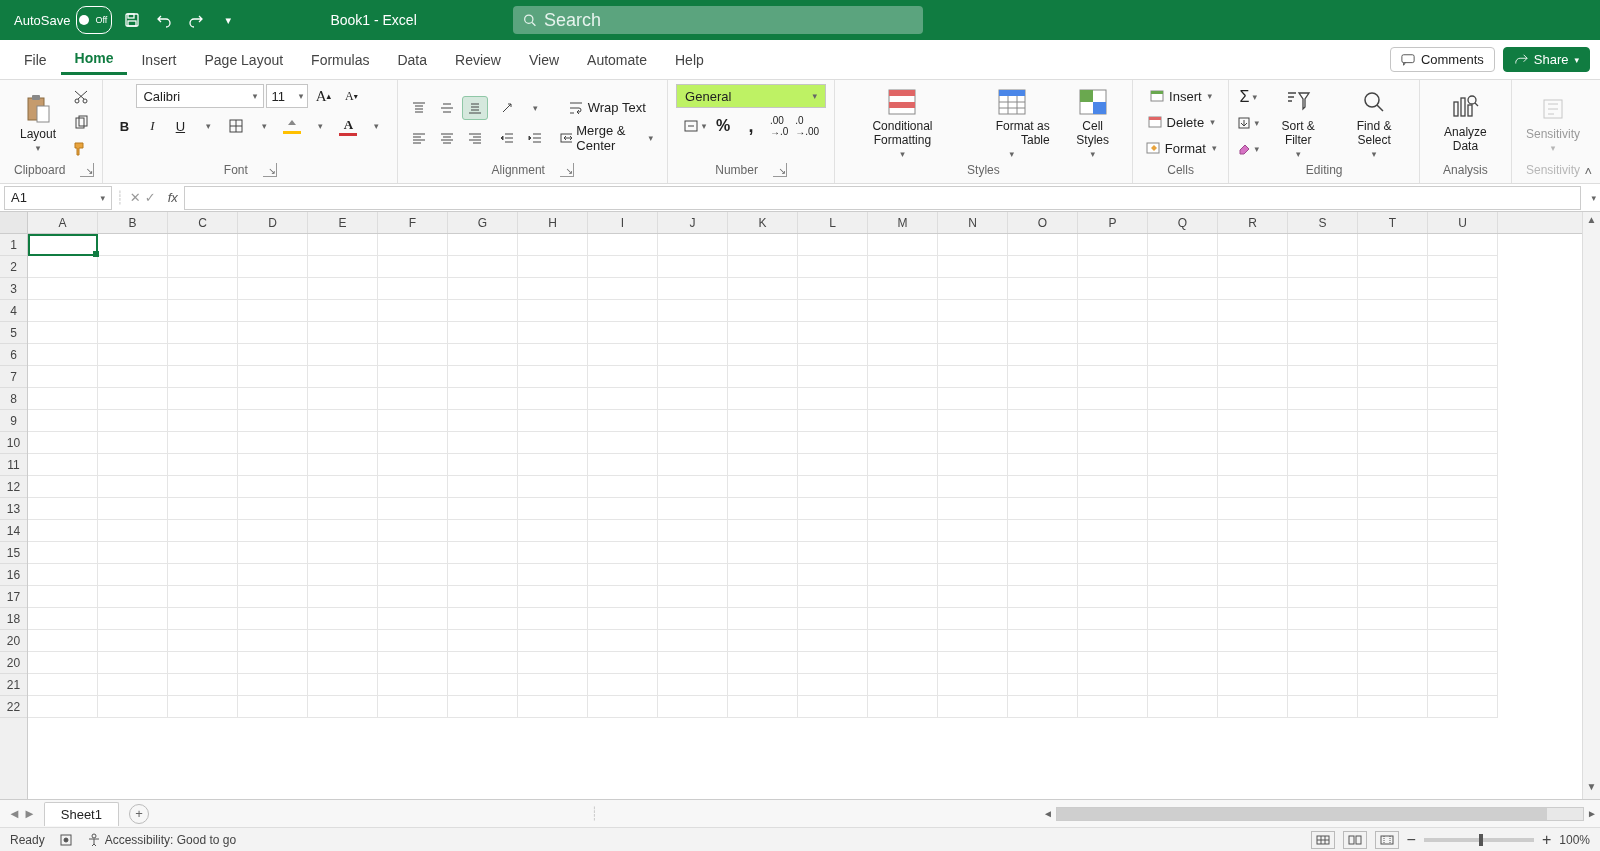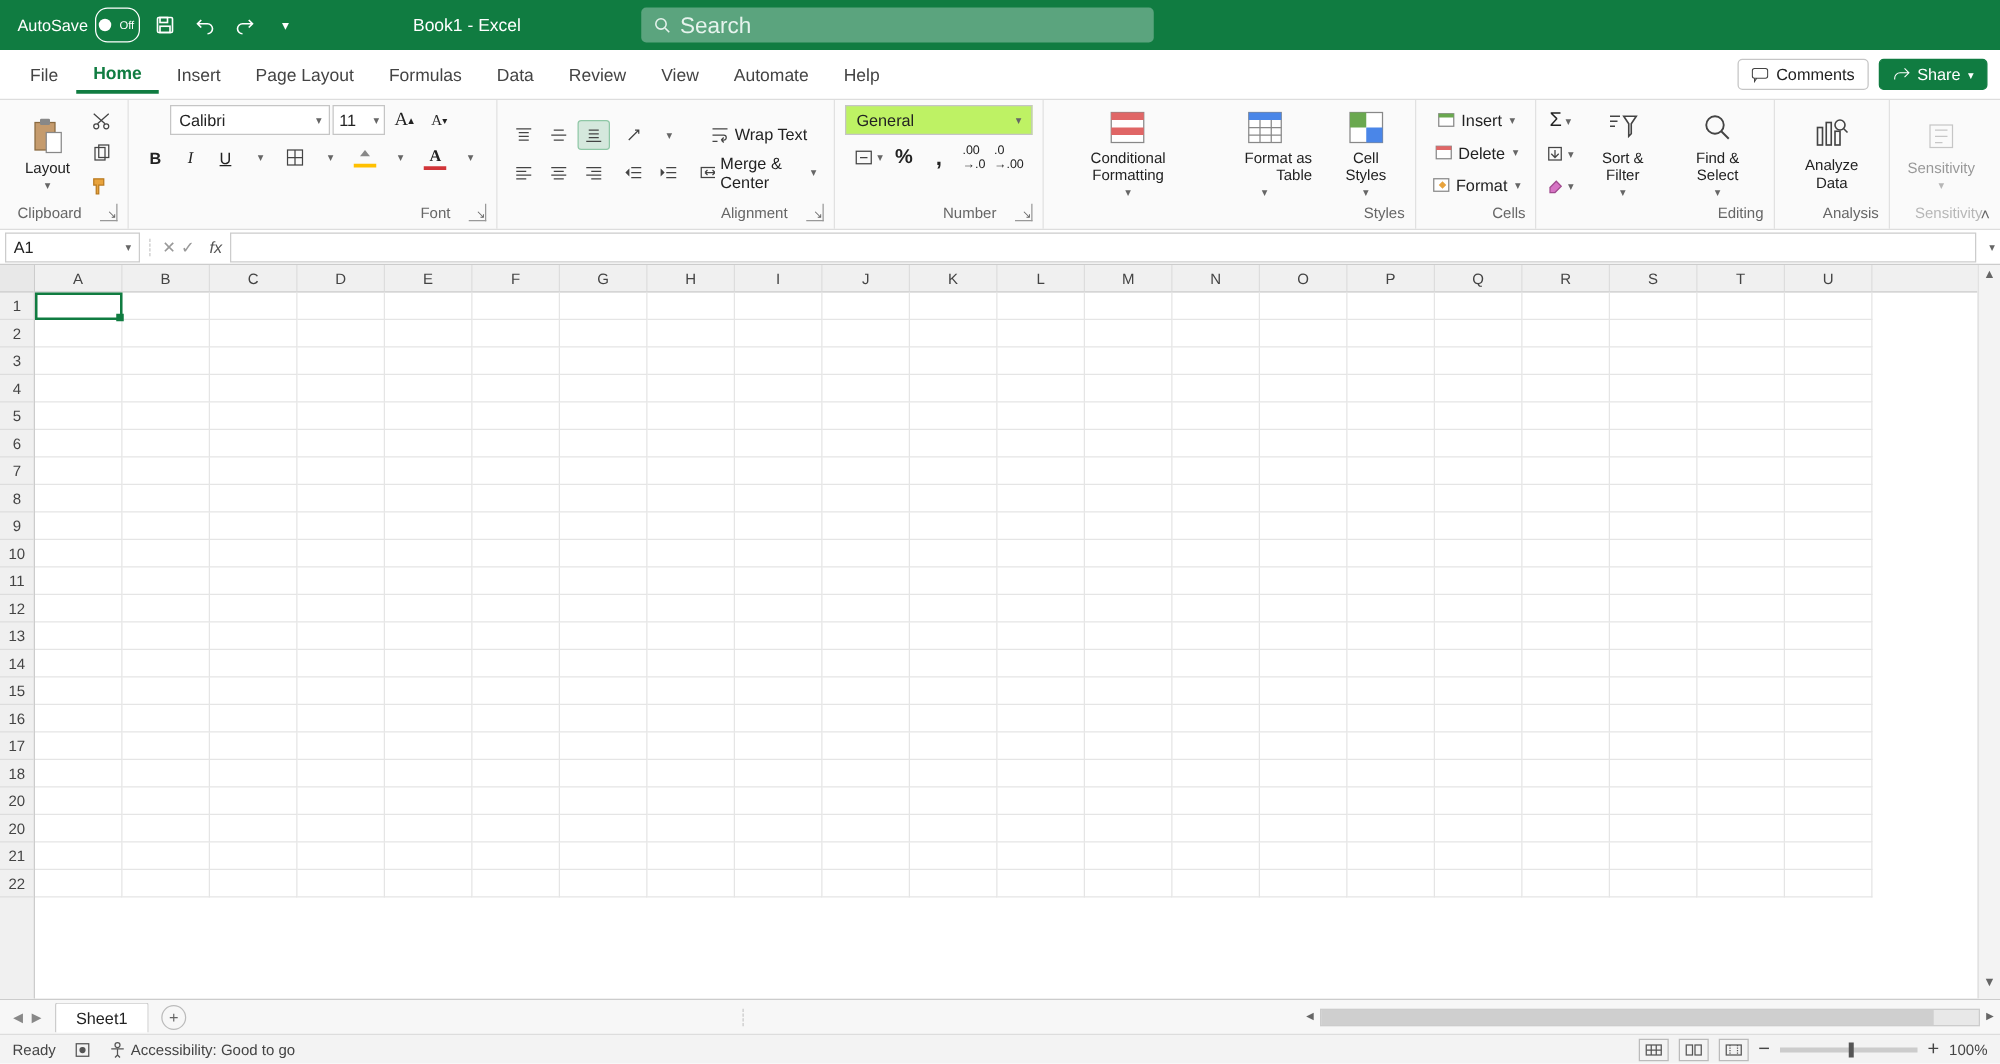--- a/index.html
+++ b/index.html
@@ -21,21 +21,21 @@
 .winbtn{width:32px;height:32px;display:flex;align-items:center;justify-content:center;cursor:pointer;}
 .tabsbar{height:40px;background:#fff;display:flex;align-items:center;border-bottom:1px solid #ddd;padding:0 10px;}
 .tab{padding:6px 14px;font-size:14px;color:#444;cursor:pointer;}
 .tab.active{color:#107c41;border-bottom:3px solid #107c41;font-weight:600;}
 .tabs-right{margin-left:auto;display:flex;gap:8px;align-items:center;}
 .pillbtn{border:1px solid #c5c5c5;border-radius:4px;padding:4px 10px;display:flex;align-items:center;gap:6px;font-size:13px;cursor:pointer;}
 .pill-share{background:#107c41;color:#fff;border-color:#107c41;}
 .ribbon{height:104px;background:#fafafa;border-bottom:1px solid #ddd;display:flex;align-items:stretch;padding:0 6px;position:relative;}
 .group{display:flex;flex-direction:column;border-right:1px solid #e1e1e1;padding:4px 8px;}
 .group-body{flex:1;display:flex;align-items:center;gap:6px;}
-.group-label{height:18px;font-size:12px;color:#666;text-align:center;display:flex;align-items:center;justify-content:flex-end;gap:15px;}
+.group-label{height:18px;font-size:12px;color:#666;text-align:center;display:flex;align-items:center;justify-content:center;gap:15px;}
 .bigbtn{display:flex;flex-direction:column;align-items:center;justify-content:center;gap:2px;padding:2px 6px;cursor:pointer;font-size:12px;}
 .bigicon{width:32px;height:32px;display:flex;align-items:center;justify-content:center;}
 .smbtn{width:26px;height:24px;display:flex;align-items:center;justify-content:center;border-radius:3px;cursor:pointer;}
 .row{display:flex;gap:2px;}
 .col{display:flex;flex-direction:column;gap:2px;}
 .fontname{width:128px;height:24px;border:1px solid #c5c5c5;padding:0 6px;font-size:13px;display:flex;align-items:center;justify-content:space-between;background:#fff;}
 .fontsize{width:42px;height:24px;border:1px solid #c5c5c5;padding:0 4px;font-size:13px;display:flex;align-items:center;justify-content:space-between;background:#fff;}
 .numfmt{width:150px;height:24px;border:1px solid #c5c5c5;padding:0 8px;font-size:13px;display:flex;align-items:center;justify-content:space-between;background:#bef264;}
 .underlineB{border-bottom:3px solid #ffc000;width:18px;display:inline-flex;justify-content:center;}
 .underlineR{border-bottom:3px solid #d13438;width:18px;display:inline-flex;justify-content:center;}

